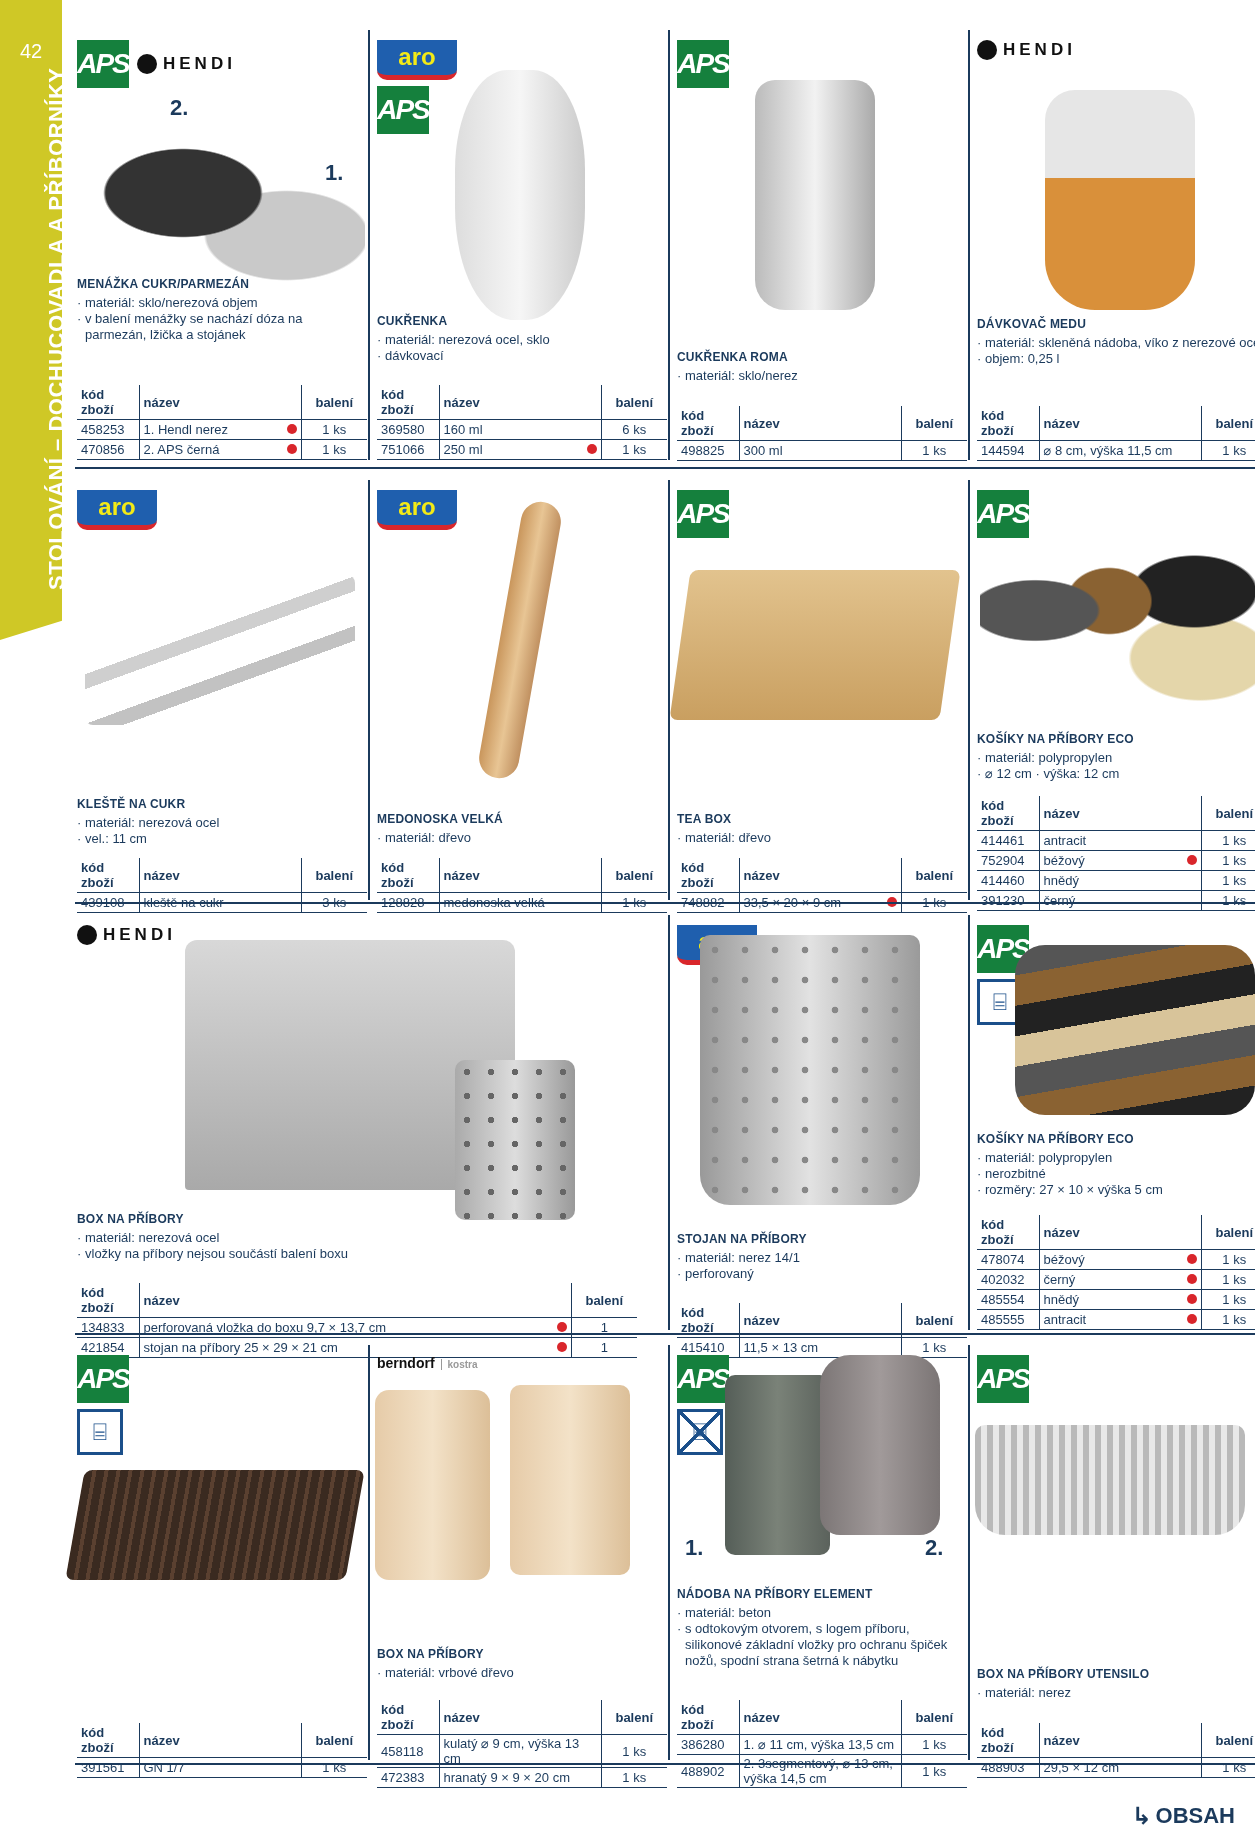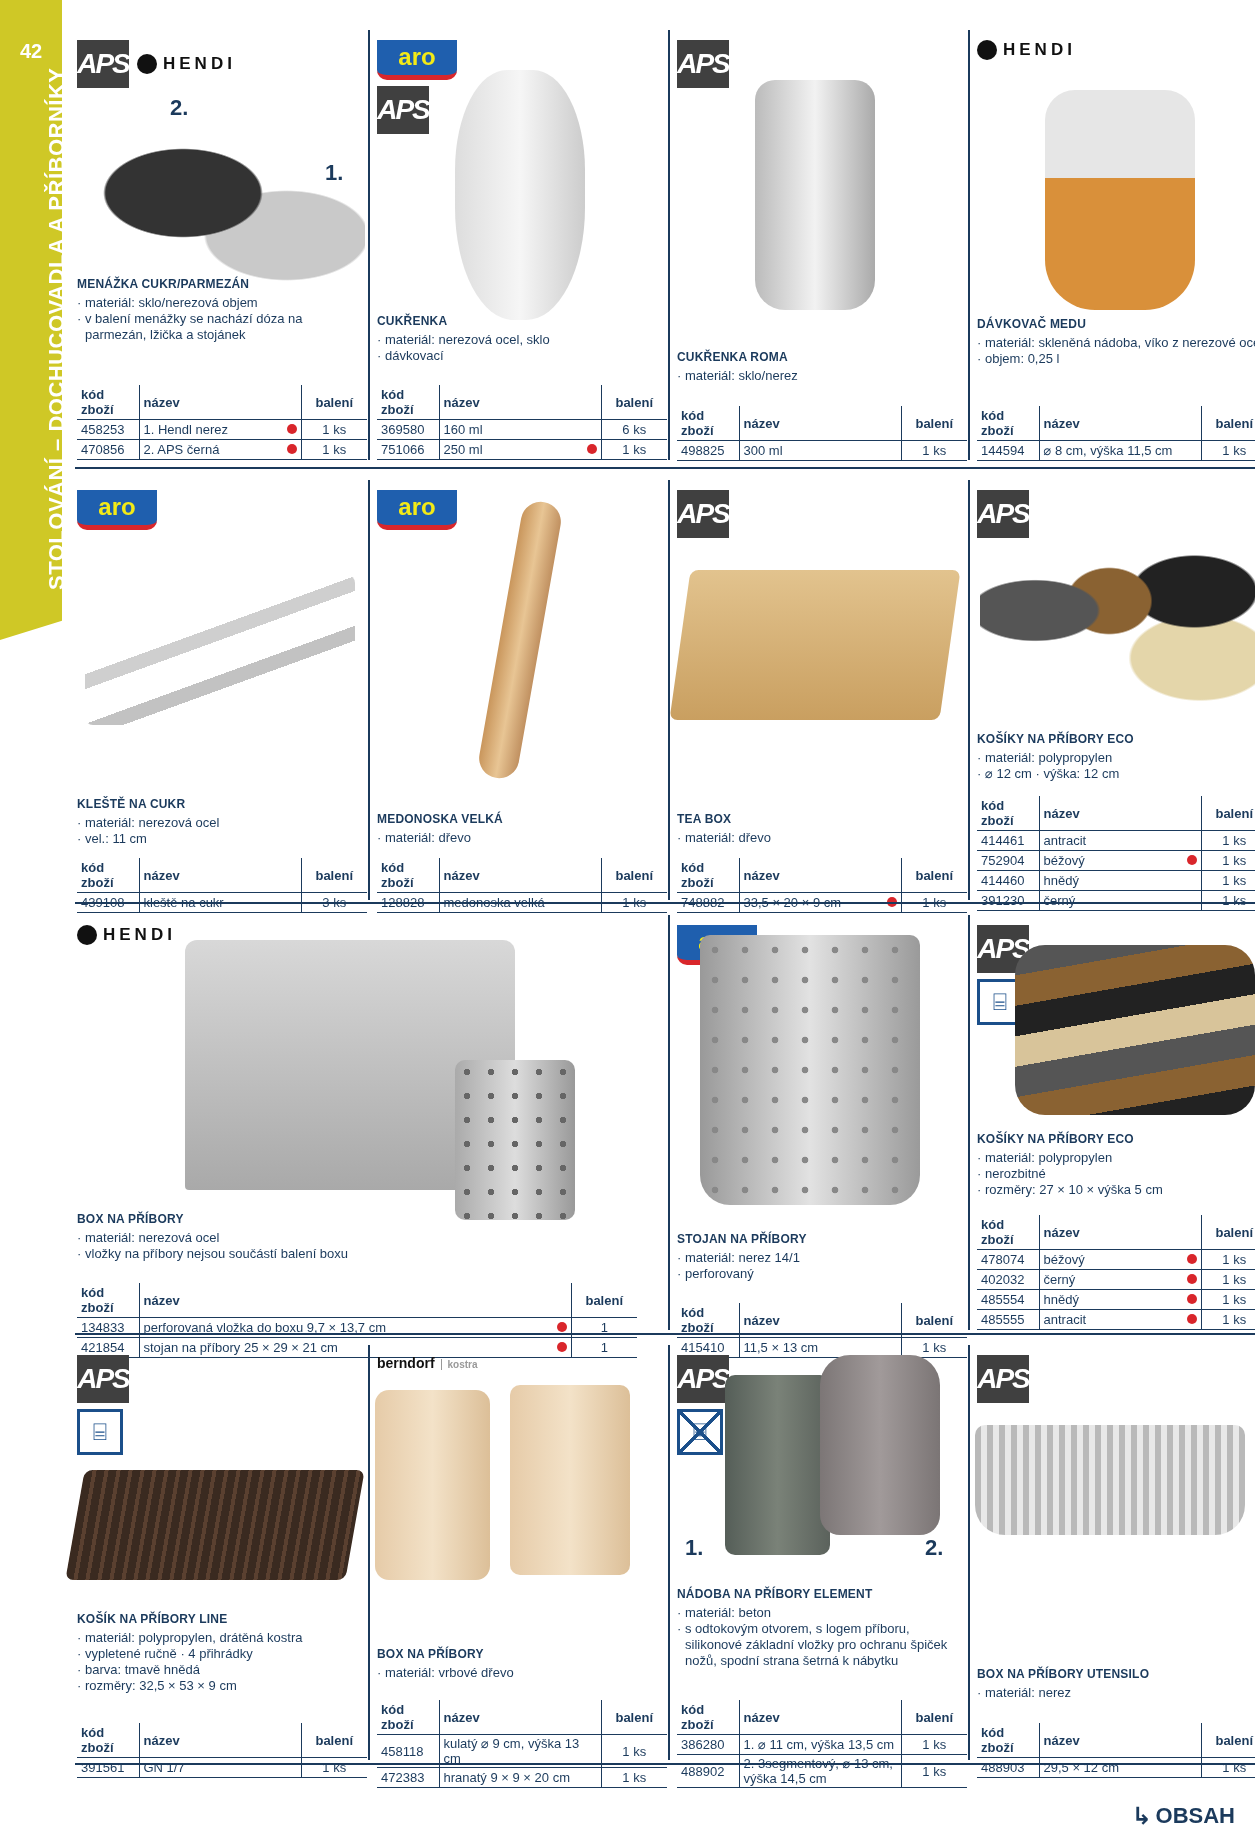--- a/index.html
+++ b/index.html
@@ -1,33 +1,33 @@
 <!DOCTYPE html>
 <html><head>
 <meta charset="utf-8">
 <style>
   * { box-sizing: border-box; margin: 0; padding: 0; }
   html, body { width: 1255px; height: 1840px; background: #ffffff; overflow: hidden; }
   body { position: relative; font-family: "Liberation Sans", "DejaVu Sans", sans-serif; color: #1b3a5c; }
 
   .sidebar { position: absolute; left: 0; top: 0; width: 62px; height: 640px; background: #cfc826;
     clip-path: polygon(0 0, 100% 0, 100% 97%, 0 100%); }
-  .page-num { position: absolute; left: 0; top: 40px; width: 62px; text-align: center; color: #fff; font-weight: bold; font-size: 20px; }
+  .page-num { position: absolute; left: 0; top: 40px; width: 62px; text-align: center; color: #fff; font-weight: normal; font-size: 20px; }
   .sidebar-title { position: absolute; left: 44px; top: 590px; transform: rotate(-90deg); transform-origin: left top;
     color: #fff; font-weight: bold; font-size: 22px; letter-spacing: 0.5px; white-space: nowrap; }
 
   .grid { position: absolute; left: 75px; top: 30px; width: 1180px; height: 1740px; }
   .row { position: absolute; left: 0; width: 1180px; }
   .row-sep { position: absolute; left: 0; width: 1180px; height: 2px; background: #1b3a5c; }
   .cell { position: absolute; top: 0; width: 295px; height: 100%; }
   .vsep { position: absolute; top: 0; width: 2px; background: #1b3a5c; }
 
   .logos { position: absolute; left: 2px; top: 10px; display: flex; flex-direction: column; gap: 6px; }
   .logo-row { display: flex; gap: 8px; align-items: center; }
-  .logo-aps { width: 52px; height: 48px; background: #404040; color: #fff; font-weight: bold; font-style: italic;
+  .logo-aps { width: 52px; height: 48px; background: #15803d; color: #fff; font-weight: bold; font-style: italic;
     font-size: 28px; line-height: 48px; text-align: center; letter-spacing: -2px; font-family: "Liberation Sans", sans-serif; }
   .logo-aro { width: 80px; height: 40px; background: #1f5fae; color: #f3ea16; font-weight: bold; font-size: 24px;
     text-align: center; line-height: 34px; border-bottom: 5px solid #d9262b; border-radius: 0 0 10px 10px; }
   .logo-hendi { display: flex; align-items: center; gap: 6px; font-weight: bold; font-size: 17px; letter-spacing: 4px; color: #111; }
   .hendi-mark { width: 20px; height: 20px; border-radius: 50%; background: #111; }
   .logo-berndorf { font-weight: bold; font-size: 14px; color: #111; }
   .logo-berndorf span { color: #999; font-size: 10px; margin-left: 6px; border-left: 1px solid #999; padding-left: 6px; }
   .dishwasher { width: 46px; height: 46px; border: 3px solid #1b4f8a; display: flex; align-items: center; justify-content: center;
     color: #1b4f8a; font-size: 24px; background: #fff; }
   .dishwasher.no { position: relative; }
@@ -483,29 +483,20 @@
     <div class="vsep" style="left:293px;height:415px;"></div>
     <div class="vsep" style="left:593px;height:415px;"></div>
     <div class="vsep" style="left:893px;height:415px;"></div>
 
     <div class="cell" style="left:0;">
       <div class="logos">
         <div class="logo-aps">APS</div>
         <div class="dishwasher">⌸</div>
       </div>
       <div class="img" style="left:0;top:125px;width:280px;height:110px;background:repeating-linear-gradient(90deg,#3a2a20 0 8px,#5a4030 8px 12px);transform:skewX(-10deg);"></div>
-      <div class="info" style="top:265px;">
-        <div class="title">KOŠÍK NA PŘÍBORY LINE</div>
-        <ul class="bullets">
-          <li>materiál: polypropylen, drátěná kostra</li>
-          <li>vypletené ručně · 4 přihrádky</li>
-          <li>barva: tmavě hnědá</li>
-          <li>rozměry: 32,5 × 53 × 9 cm</li>
-        </ul>
-      </div>
       <table class="spec" style="top:378px;">
         <tbody>
             <tr>
               <th class="c-code">kód zboží</th>
               <th class="c-name">název</th>
               <th class="c-pack">balení</th>
             </tr>
         <tr>
               <td class="c-code">391561</td>
               <td class="c-name">GN 1/7</td>

